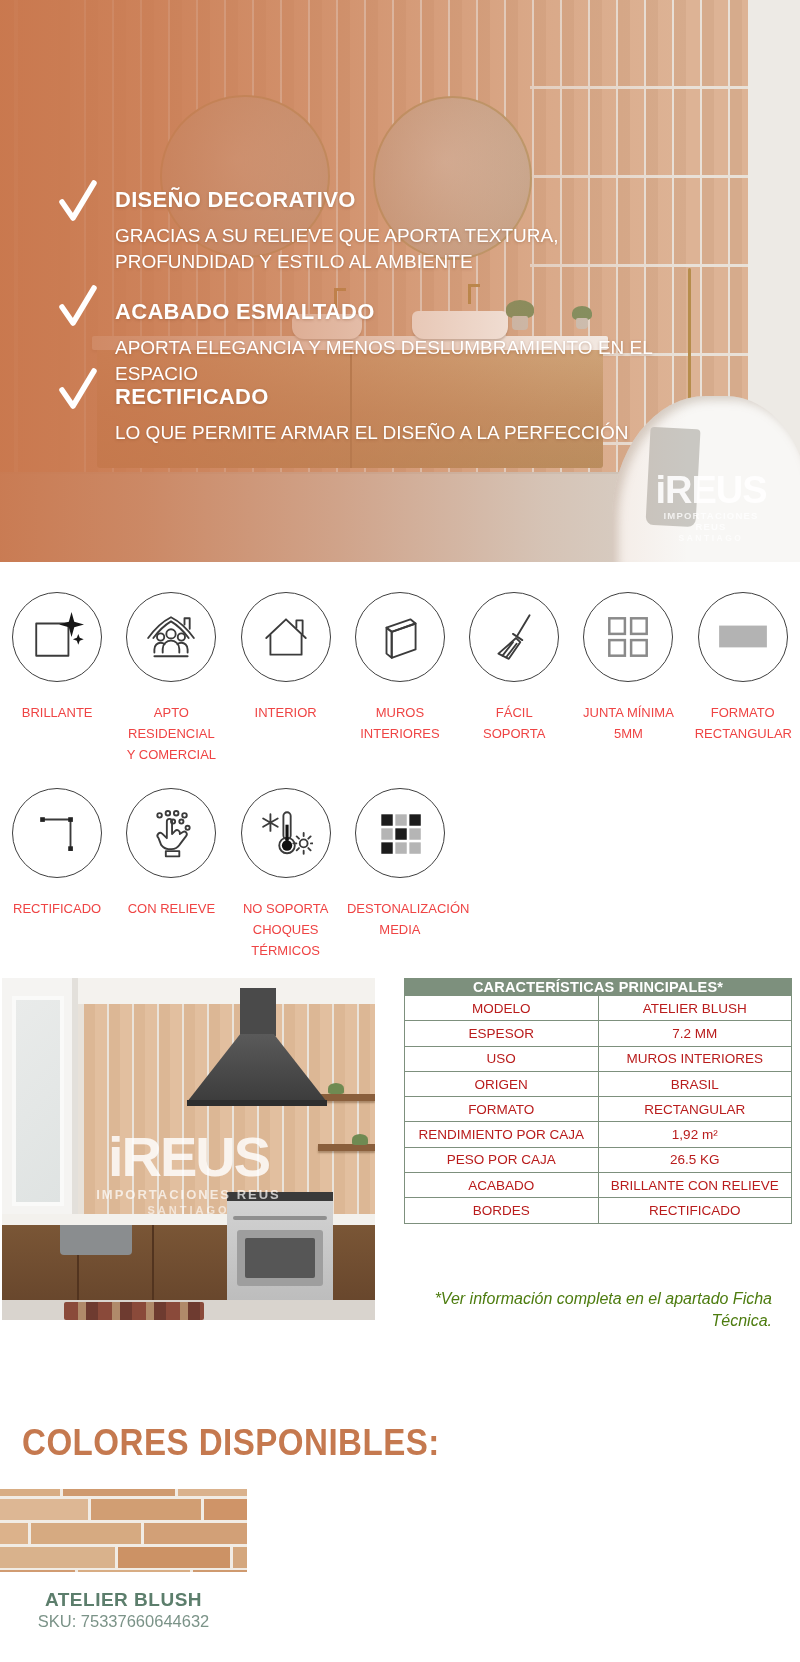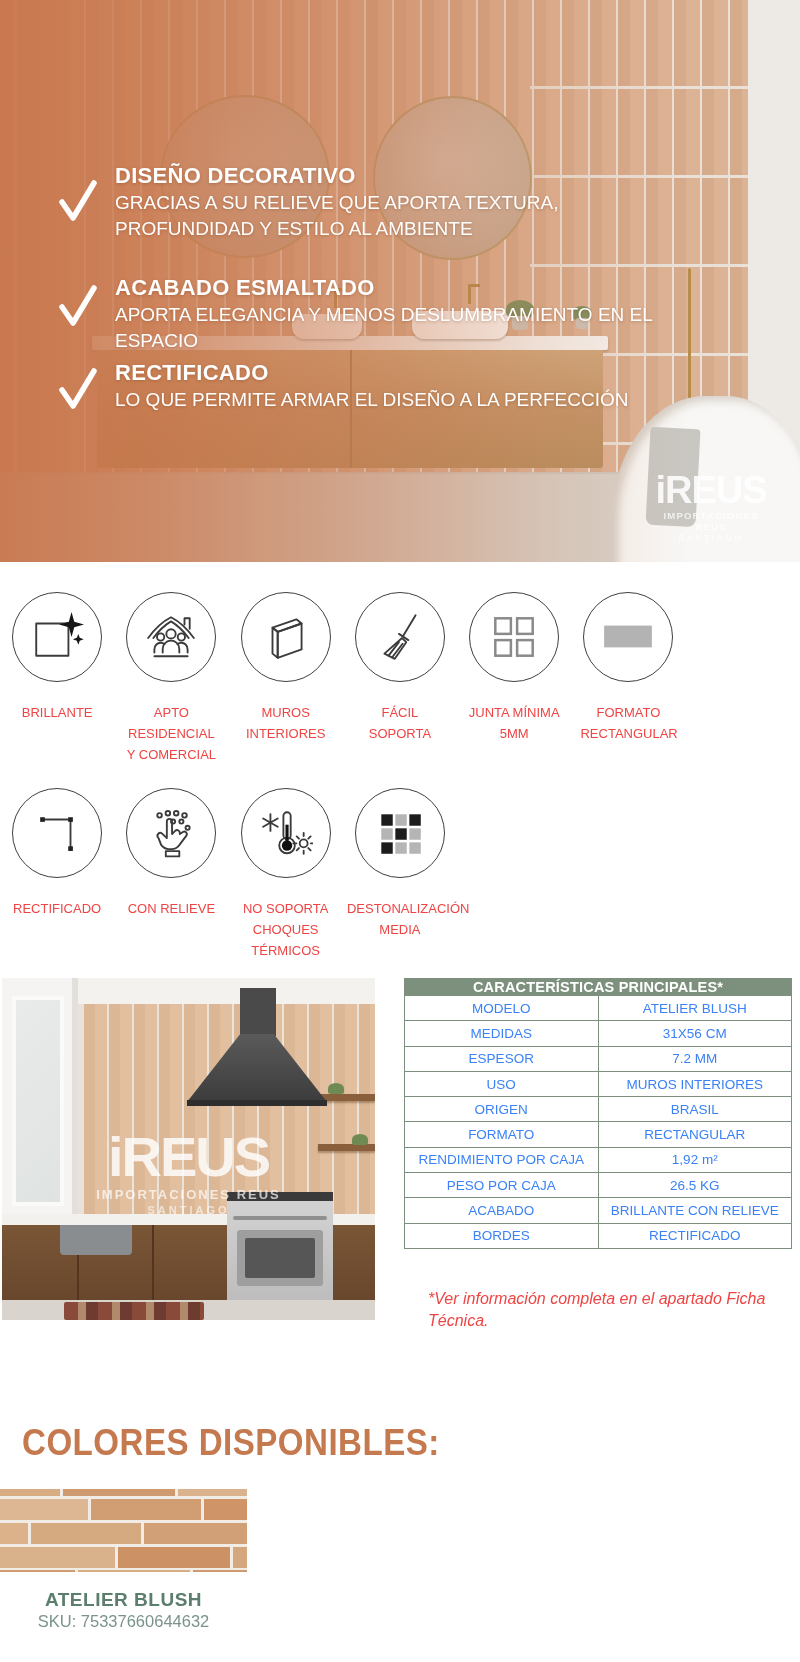--- a/index.html
+++ b/index.html
@@ -42,22 +42,22 @@
   .tub { position:absolute; left:612px; top:396px; width:196px; height:170px; background:#f8f7f5;
     border-radius:48% 42% 0 0 / 72% 62% 0 0; box-shadow:inset 6px 4px 10px rgba(150,130,110,.35); }
   .towel { position:absolute; left:648px; top:428px; width:50px; height:98px; background:#c9c7c2; border-radius:4px 4px 8px 8px; transform:rotate(3deg); }
   .hero-overlay { position:absolute; left:0; top:0; width:800px; height:562px;
     background:linear-gradient(90deg, rgba(200,116,73,.92) 0%, rgba(200,116,73,.78) 18%, rgba(200,116,73,.5) 42%, rgba(201,118,74,.16) 68%, rgba(201,118,74,0) 86%); }
   .banner { position:absolute; left:0; top:33px; width:800px; height:60px; background:#c97b52; }
   .banner h1 { color:#fff; font-size:46px; font-weight:800; line-height:60px; padding-left:21px;
     letter-spacing:1px; transform:scaleX(.88); transform-origin:left center; white-space:nowrap;
     text-shadow:0 1px 3px rgba(120,60,30,.25); }
   .feature { position:absolute; left:115px; width:575px; color:#fff; text-shadow:0 1px 3px rgba(120,60,30,.35); }
-  .feature .ftitle { font-size:22px; font-weight:700; letter-spacing:.3px; }
-  .feature .fbody { font-size:19px; line-height:26px; margin-top:1px; width:560px; }
+  .feature .ftitle { font-size:22px; font-weight:700; letter-spacing:.3px;margin-top:24px; }
+  .feature .fbody { font-size:19px; line-height:26px; margin-top:10px; width:560px; }
   .check { position:absolute; left:57px; width:42px; height:44px; }
   .check.c1 { top:178px; } .check.c2 { top:283px; } .check.c3 { top:366px; }
   .feature.ft1 { top:163px; } .feature.ft2 { top:275px; } .feature.ft3 { top:360px; }
   .wm-hero { position:absolute; left:652px; top:472px; width:118px; text-align:center; color:rgba(255,255,255,.88); }
   .wm-hero .wm-brand { font-size:38px; font-weight:800; letter-spacing:-1px; line-height:36px; }
   .wm-hero .wm-sub { font-size:9.5px; letter-spacing:1.2px; font-weight:700; color:rgba(255,255,255,.75); margin-top:2px; }
   .wm-hero .wm-city { font-size:8.5px; letter-spacing:2.5px; font-weight:700; color:rgba(255,255,255,.65); margin-top:1px; }
 
   
   .icons-row { position:absolute; left:0; display:flex; }
@@ -100,23 +100,23 @@
   .k-rug { position:absolute; left:62px; top:324px; width:140px; height:18px;
     background:repeating-linear-gradient(90deg,#8a4a3a 0 14px,#b08a6a 14px 22px,#6e3b30 22px 34px); border-radius:2px; }
   .wm-kitchen { position:absolute; left:0; top:152px; width:373px; text-align:center; color:rgba(255,255,255,.82); }
   .wm-kitchen .wm-brand { font-size:56px; font-weight:800; letter-spacing:-2px; line-height:54px; }
   .wm-kitchen .wm-sub { font-size:13px; letter-spacing:2px; font-weight:700; color:rgba(255,255,255,.7); margin-top:3px; }
   .wm-kitchen .wm-city { font-size:11px; letter-spacing:3px; font-weight:700; color:rgba(255,255,255,.6); margin-top:2px; }
 
   
   table.spec { position:absolute; left:404px; top:978px; width:388px; border-collapse:collapse; }
   table.spec th { background:#7d907d; color:#fff; font-size:14.5px; font-weight:700; height:14px; border:1px solid #7d907d; letter-spacing:.2px; }
-  table.spec td { border:1px solid #7d907d; background:#fff; color:#3b82f6; font-size:13.5px; text-align:center; height:25.3px; width:50%; padding:0 4px; }
-  .footnote { position:absolute; left:428px; top:1288px; width:368px; text-align:left;
-    font-style:italic; font-size:16px; line-height:22px; color:#ef4444; }
+  table.spec td { border:1px solid #7d907d; background:#fff; color:#b91c1c; font-size:13.5px; text-align:center; height:25.3px; width:50%; padding:0 4px; }
+  .footnote { position:absolute; left:404px; top:1288px; width:368px; text-align:right;
+    font-style:italic; font-size:16px; line-height:22px; color:#4d7c0f; }
 
   
   .colors-heading { position:absolute; left:22px; top:1422px; color:#c5794f; font-size:36px; font-weight:800;
     letter-spacing:.5px; transform:scaleX(.92); transform-origin:left center; white-space:nowrap; }
   .swatch { position:absolute; left:0; top:1489px; width:247px; height:83px; }
   .swatch-name { position:absolute; left:0; top:1589px; width:247px; text-align:center;
     color:#5c7e6c; font-size:19px; font-weight:800; letter-spacing:.5px; }
   .swatch-sku { position:absolute; left:0; top:1612px; width:247px; text-align:center; color:#7b9388; font-size:16.5px; }
 </style>
 </head>
@@ -208,20 +208,30 @@
           <circle class="ic" cx="36" cy="26" r="3.5"></circle>
           <path class="ic" d="M42 41 v-3 c0-4 -3-6.5 -6-6.5 c-1.5 0 -2.8 .5 -3.8 1.4"></path>
           <circle class="ic" cx="26" cy="23" r="4.5"></circle>
           <path class="ic" d="M18 41 v-3.5 c0-5 4-8 8-8 s8 3 8 8 V41"></path>
           <line class="ic" x1="10" y1="44.5" x2="42" y2="44.5"></line>
           </svg>
       </div>
       <div class="ilabel">APTO RESIDENCIAL Y COMERCIAL</div>
     </div>
 
+    <div class="icell">
+      <div class="icircle">
+        <svg viewBox="0 0 52 52">
+          <path class="ic" d="M7 27 L26 9 L45 27"></path>
+          <path class="ic" d="M36 17 v-7 h6 v13"></path>
+          <path class="ic" d="M11 24 v19 h30 v-19"></path>
+          </svg>
+      </div>
+      <div class="ilabel">INTERIOR</div>
+    </div>
 
     <div class="icell">
       <div class="icircle">
         <svg viewBox="0 0 52 52">
           <path class="ic" d="M13 17 L36 9 L41 13 L18 21 Z"></path>
           <path class="ic" d="M18 21 L41 13 L41 38 L18 46 Z"></path>
           <path class="ic" d="M13 17 L18 21 L18 46 L13 42 Z"></path>
           </svg>
       </div>
       <div class="ilabel">MUROS INTERIORES</div>
@@ -367,24 +377,20 @@
   <table class="spec">
     <tbody>
         <tr>
       <th colspan="2">CARACTERÍSTICAS PRINCIPALES*</th>
     </tr>
     <tr>
           <td>MODELO</td>
           <td>ATELIER BLUSH</td>
         </tr>
     <tr>
-          <td>MEDIDAS</td>
-          <td>31X56 CM</td>
-        </tr>
-    <tr>
           <td>ESPESOR</td>
           <td>7.2 MM</td>
         </tr>
     <tr>
           <td>USO</td>
           <td>MUROS INTERIORES</td>
         </tr>
     <tr>
           <td>ORIGEN</td>
           <td>BRASIL</td>

